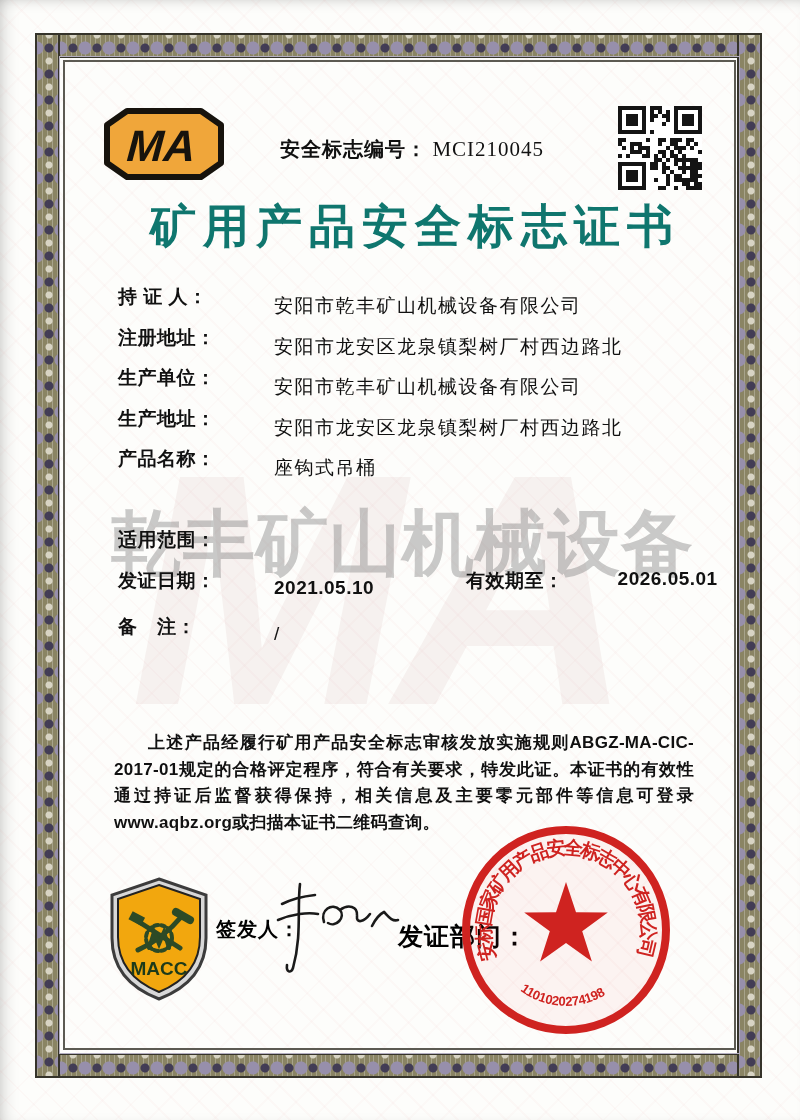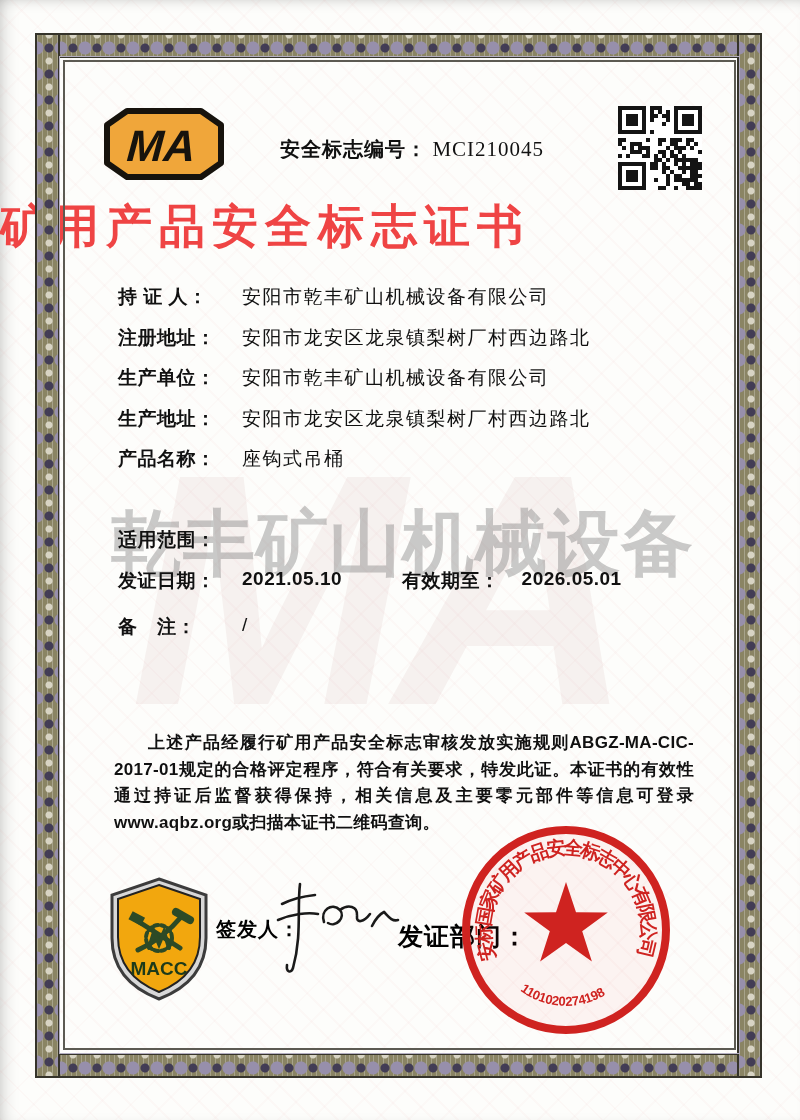--- a/index.html
+++ b/index.html
@@ -36,29 +36,29 @@
 
   .content{position:absolute;z-index:2;}
 
   
   #ma-logo{left:104px;top:108px;width:120px;height:72px;}
   #header-line{left:12px;top:136px;width:800px;text-align:center;font-size:20px;color:#111;}
   #header-line .lbl{font-weight:bold;letter-spacing:1px;}
   #header-line .num{font-family:"Liberation Serif","DejaVu Serif",serif;font-size:21px;letter-spacing:1px;}
   #qr{left:618px;top:106px;width:84px;height:84px;}
 
-  #cert-title{left:0;top:196px;width:680px;text-align:left;font-size:46px;font-weight:bold;color:#ef4444;
+  #cert-title{left:0;top:196px;width:680px;text-align:right;font-size:46px;font-weight:bold;color:#0f766e;
     letter-spacing:7px;font-family:"Liberation Serif","DejaVu Serif",serif;}
 
   
   #fields{left:118px;top:284px;width:586px;}
-  .row{display:flex;align-items:flex-start;height:40.5px;font-size:19px;color:#111;}
+  .row{display:flex;align-items:flex-start;height:40.5px;font-size:19px;color:#111;gap:32px;}
   .row .label{font-weight:bold;min-width:124px;white-space:nowrap;letter-spacing:.5px;}
   .row.wide .label{min-width:0;margin-right:10px;}
-  .row .value{letter-spacing:1.5px;}
+  .row .value{letter-spacing:1.5px;margin-top:9px;}
   .row .value.num{font-weight:bold;letter-spacing:.5px;}
   .row.dates .value{margin-right:60px;}
   .row.dates .label2{font-weight:bold;white-space:nowrap;letter-spacing:.5px;}
   .row.dates .value2{font-weight:bold;margin-left:22px;letter-spacing:.5px;}
 
   #paragraph{left:114px;top:730px;width:580px;font-size:17px;line-height:26.5px;color:#111;
     text-align:justify;text-indent:2em;font-weight:600;letter-spacing:.3px;}
 
   
   #macc-logo{left:106px;top:876px;width:106px;height:126px;}

